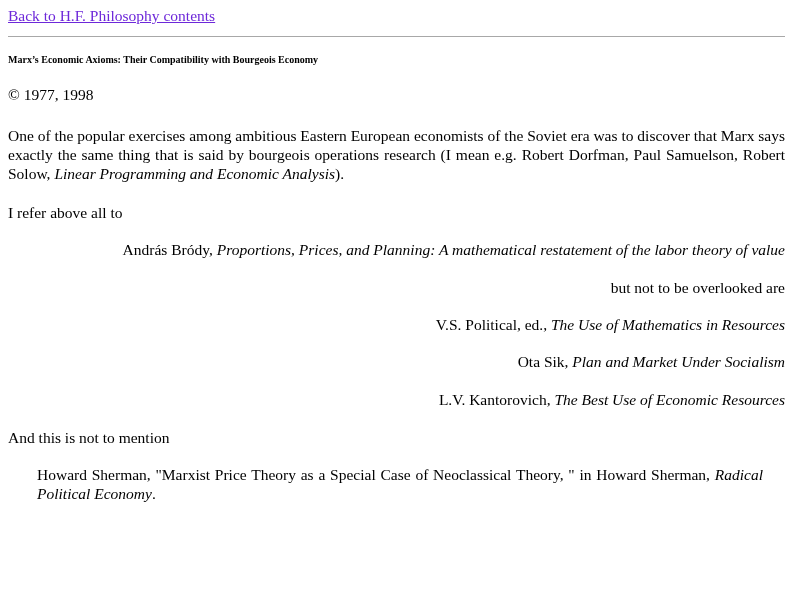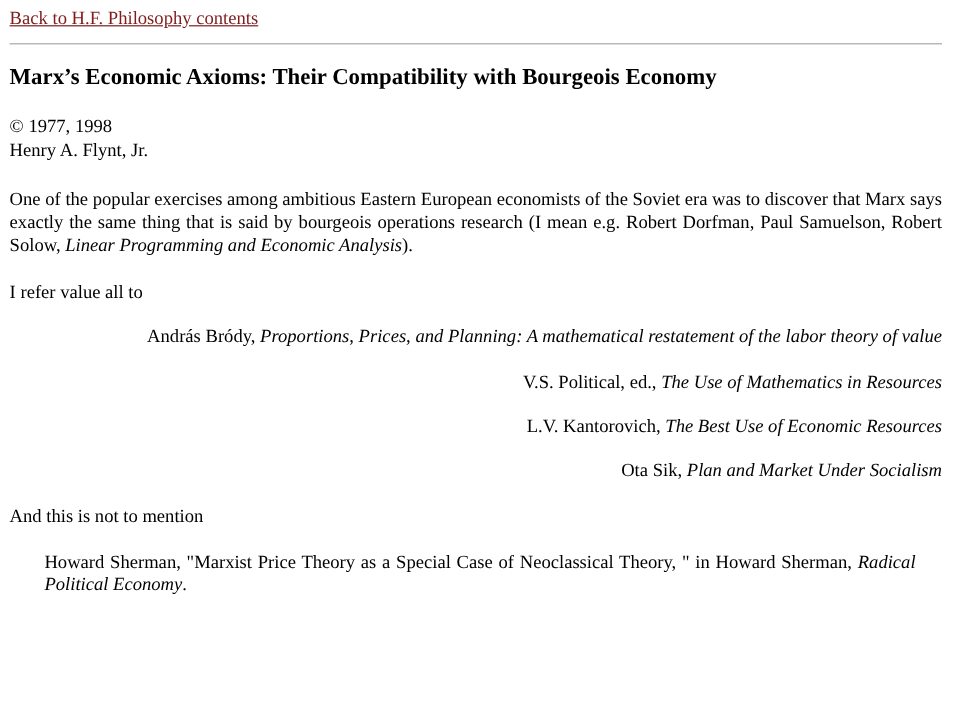--- a/index.html
+++ b/index.html
@@ -14,34 +14,34 @@
     font-family: "Liberation Serif", "DejaVu Serif", serif;
     font-size: 15.5px;
     line-height: 1.18;
     color: #000000;
   }
   .page {
     padding: 7px 9px 0 8px;
     box-sizing: border-box;
   }
   a.toplink {
-    color: #7f1d1d;
+    color: #6d28d9;
     text-decoration: underline;
     font-size: 15.5px;
     font-family: "Liberation Serif", "DejaVu Serif", serif;
   }
   .rule {
     border: none;
     border-top: 1px solid #a8a8a8;
     margin: 11px 0 0 0;
     height: 0;
     width: 100%;
   }
   h1.doc-title {
-    font-size: 19px;
+    font-size: 10px;
     font-weight: bold;
     margin: 17px 0 0 0;
     line-height: 1.2;
   }
   .byline {
     margin: 19px 0 0 0;
     line-height: 1.3;
   }
   p.body {
     margin: 22px 0 0 0;
@@ -73,35 +73,35 @@
 <div class="page">
 
   <a class="toplink" href="#">Back to H.F. Philosophy contents</a>
 
   <hr class="rule">
 
   <h1 class="doc-title">Marx’s Economic Axioms: Their Compatibility with Bourgeois Economy</h1>
 
   <div class="byline">
     <div>© 1977, 1998</div>
-    <div>Henry A. Flynt, Jr.</div>
   </div>
 
   <p class="body"><span>One of the popular exercises among ambitious Eastern European economists of the Soviet era was to discover that Marx says exactly the same thing that is said by bourgeois operations research (I mean e.g. Robert Dorfman, Paul Samuelson, Robert Solow, </span><i>Linear Programming and Economic Analysis</i><span>).</span></p>
 
-  <p class="lead">I refer value all to</p>
+  <p class="lead">I refer above all to</p>
 
   <p class="entry"><span>András Bródy, </span><i>Proportions, Prices, and Planning: A mathematical restatement of the labor theory of value</i></p>
 
+  <p class="entry">but not to be overlooked are</p>
 
   <p class="entry"><span>V.S. Political, ed., </span><i>The Use of Mathematics in Resources</i></p>
 
+  <p class="entry"><span>Ota Sik, </span><i>Plan and Market Under Socialism</i></p>
+
   <p class="entry"><span>L.V. Kantorovich, </span><i>The Best Use of Economic Resources</i></p>
-
-  <p class="entry"><span>Ota Sik, </span><i>Plan and Market Under Socialism</i></p>
 
 
 
   <p class="lead">And this is not to mention</p>
 
   <p class="entry wrapped"><span>Howard Sherman, "Marxist Price Theory as a Special Case of Neoclassical Theory, " in Howard Sherman, </span><i>Radical Political Economy</i><span>.</span></p>
 
   
 
   

